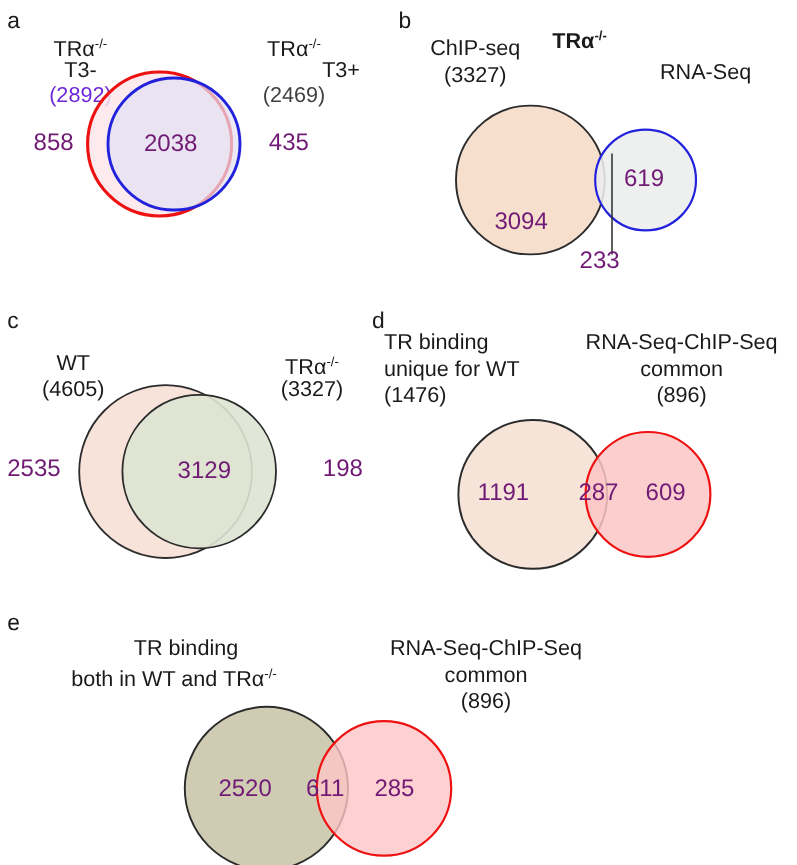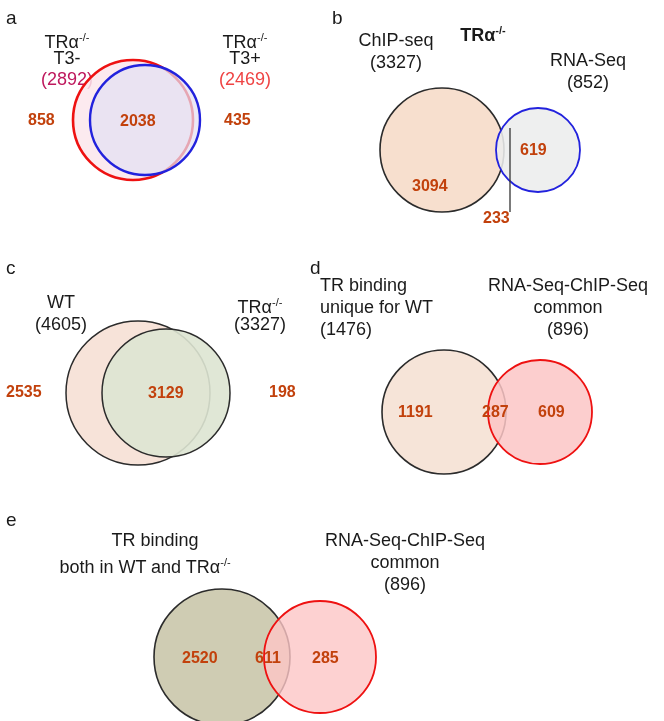--- a/index.html
+++ b/index.html
@@ -27,56 +27,55 @@
   }
   .lbl {
     position: absolute;
     font-size: 18px;
     line-height: 21px;
     color: #1a1a1a;
     white-space: nowrap;
     text-align: center;
   }
   .lbl.bold { font-weight: 700; }
-  .lbl.red { color: #be185d; text-align: center; }
-  .lbl.blue { color: #ef4444; }
+  .lbl.red { color: #6d28d9; text-align: center; }
+  .lbl.blue { color: #404040; }
   .sup {
     font-size: 11px;
     vertical-align: super;
     letter-spacing: 0px;
   }
   .venn-svg {
     position: absolute;
     overflow: visible;
   }
   .num {
     position: absolute;
-    font-size: 16px;
+    font-size: 20px;
     line-height: 19px;
-    color: #c2410c;
+    color: #701a75;
     white-space: nowrap;
-    font-weight: bold;
   }
 </style>
 </head>
 <body>
 
 <div class="panel" style="left:0;top:0;width:330px;height:230px;">
   <div class="panel-letter" style="left:6px;top:8px;">a</div>
 
   <div class="lbl" style="left:12px;top:27px;width:110px;">
     <span>TRα</span><span class="sup">-/-</span>
   </div>
   <div class="lbl" style="left:12px;top:48px;width:110px;">T3-</div>
   <div class="lbl red" style="left:12px;top:69px;width:110px;">(2892)</div>
 
   <div class="lbl" style="left:190px;top:27px;width:110px;">
     <span>TRα</span><span class="sup">-/-</span>
   </div>
-  <div class="lbl" style="left:190px;top:48px;width:110px;">T3+</div>
+  <div class="lbl" style="left:190px;top:48px;width:110px;text-align:right;">T3+</div>
   <div class="lbl blue" style="left:190px;top:69px;width:110px;">(2469)</div>
 
   <svg class="venn-svg" width="200" height="140" style="left:65px;top:52px;">
     <circle cx="68" cy="68" r="60" fill="#fbe6ec" fill-opacity="0.85" stroke="#ee1111" stroke-width="2.6"></circle>
     <circle cx="80" cy="68" r="55" fill="#e3e0f2" fill-opacity="0.72" stroke="#2222dd" stroke-width="2.4"></circle>
   </svg>
 
   <div class="num" style="left:28px;top:110px;">858</div>
   <div class="num" style="left:120px;top:111px;">2038</div>
   <div class="num" style="left:224px;top:110px;">435</div>
@@ -86,21 +85,20 @@
   <div class="panel-letter" style="left:2px;top:8px;">b</div>
 
   <div class="lbl bold" style="left:98px;top:20px;width:110px;">
     <span>TRα</span><span class="sup">-/-</span>
   </div>
 
   <div class="lbl" style="left:6px;top:30px;width:120px;">ChIP-seq</div>
   <div class="lbl" style="left:6px;top:52px;width:120px;">(3327)</div>
 
   <div class="lbl" style="left:198px;top:50px;width:120px;">RNA-Seq</div>
-  <div class="lbl" style="left:198px;top:72px;width:120px;">(852)</div>
 
   <svg class="venn-svg" width="270" height="160" style="left:30px;top:72px;">
     <circle cx="82" cy="78" r="62" fill="#f7ddcb" fill-opacity="0.95" stroke="#2b2b2b" stroke-width="1.6"></circle>
     <circle cx="178" cy="78" r="42" fill="#eceded" fill-opacity="0.88" stroke="#2222dd" stroke-width="1.8"></circle>
     <path d="M 144 78 m 0 0" fill="none"></path>
     <line x1="150" y1="56" x2="150" y2="140" stroke="#333333" stroke-width="1.3"></line>
   </svg>
 
   <div class="num" style="left:82px;top:140px;margin-top:36px;">3094</div>
   <div class="num" style="left:190px;top:140px;">619</div>

